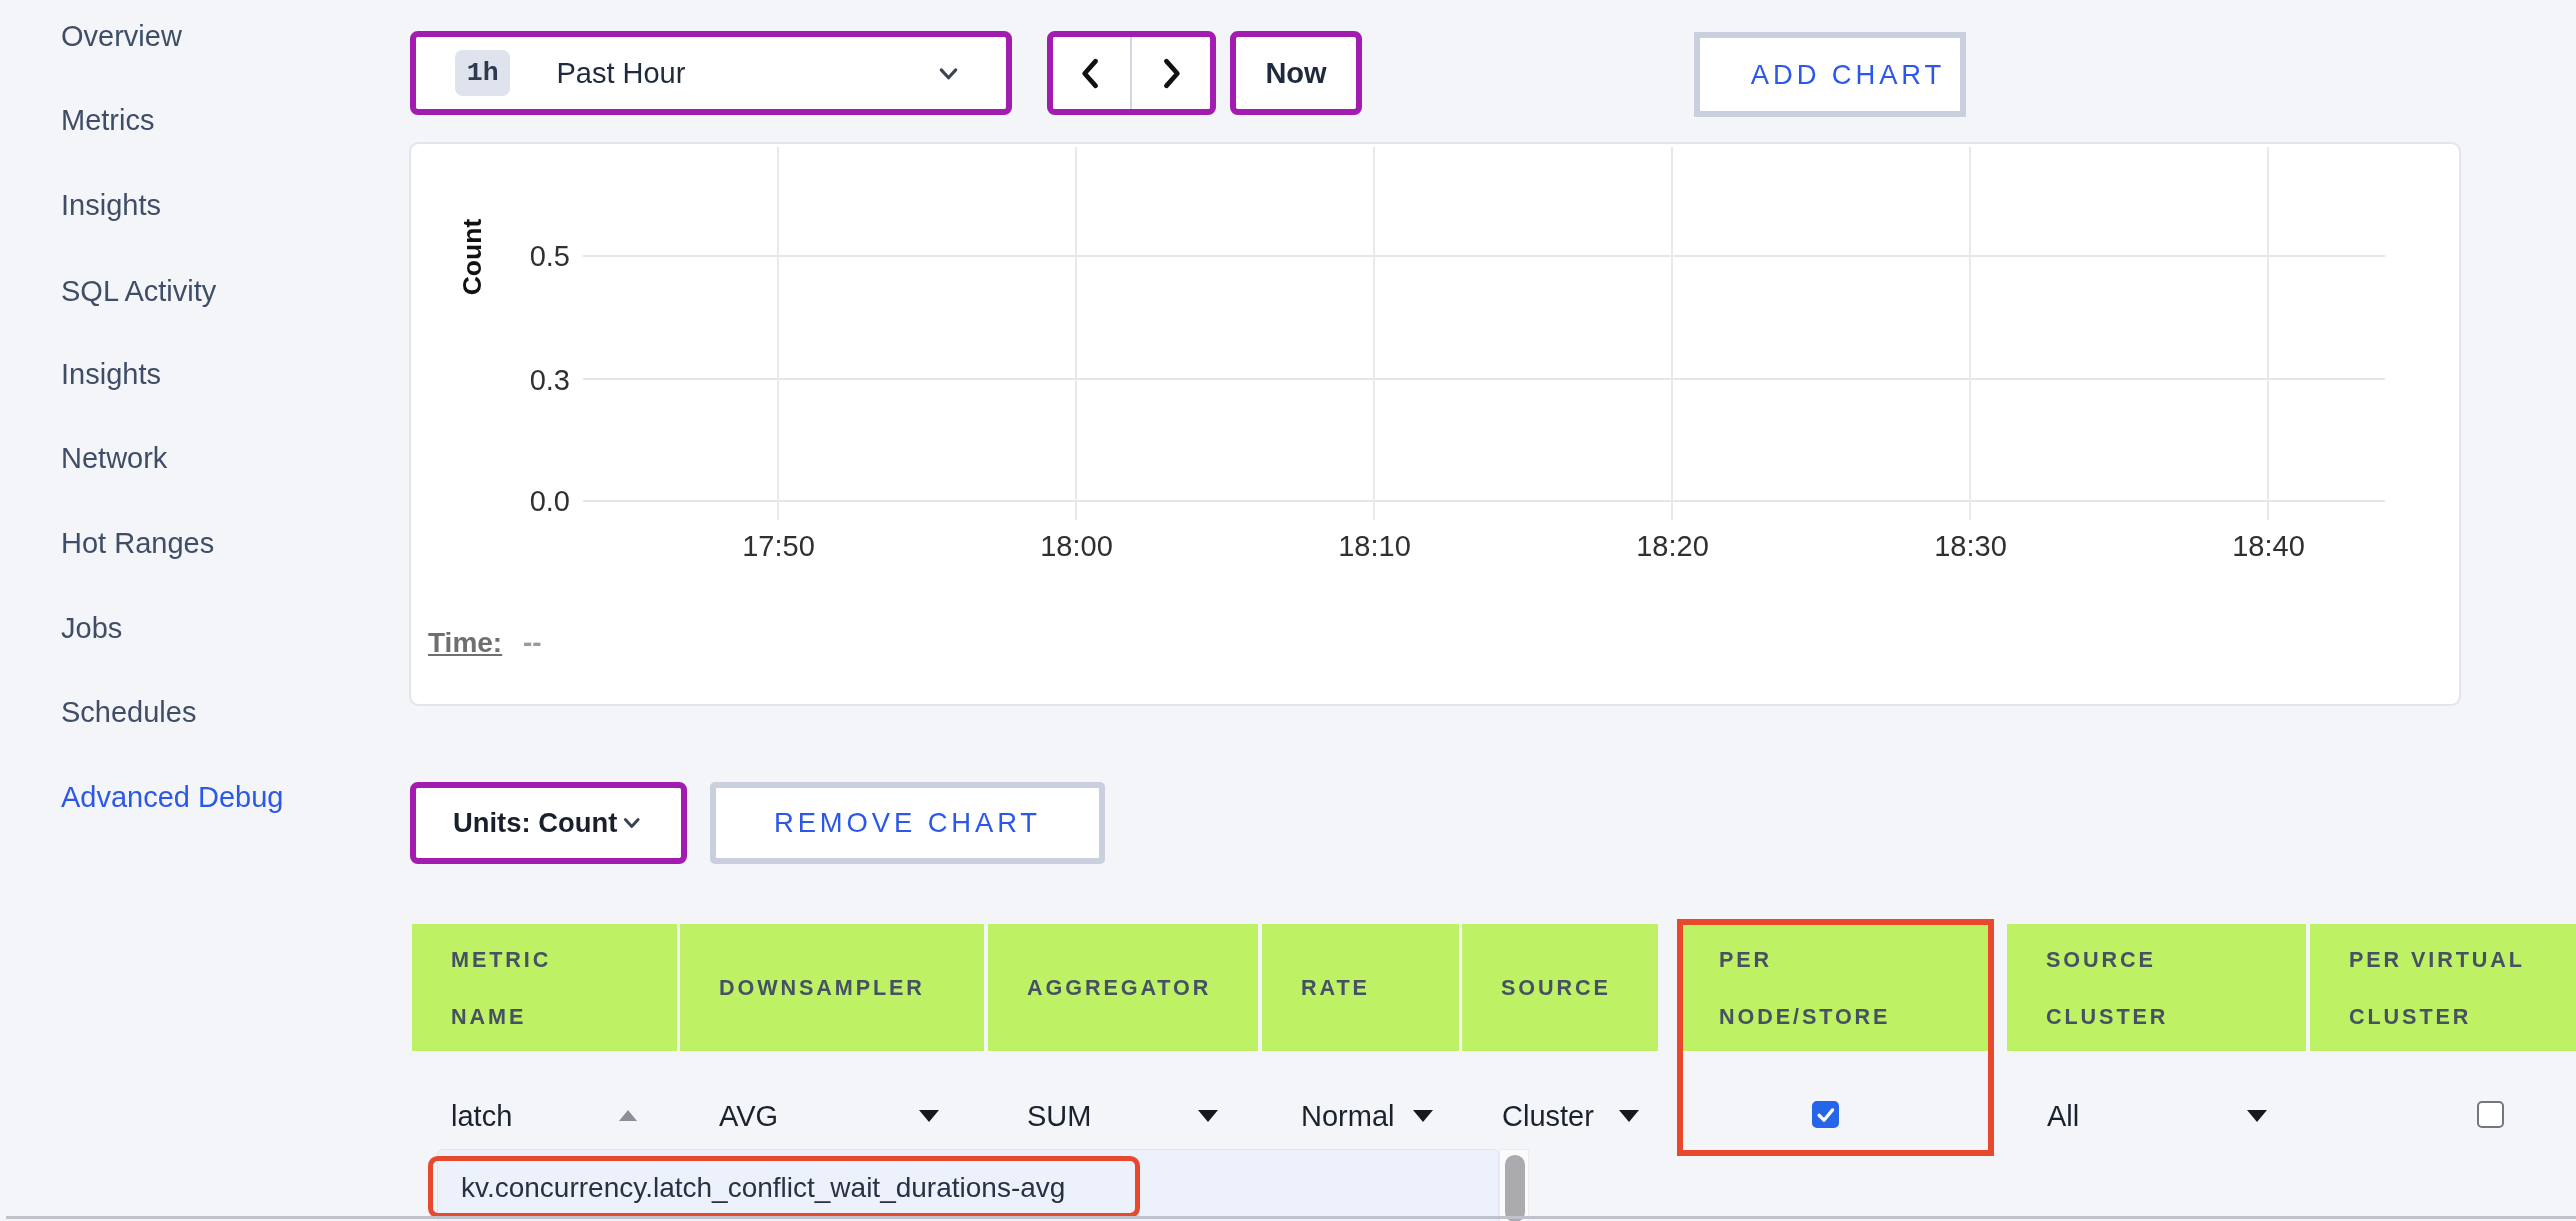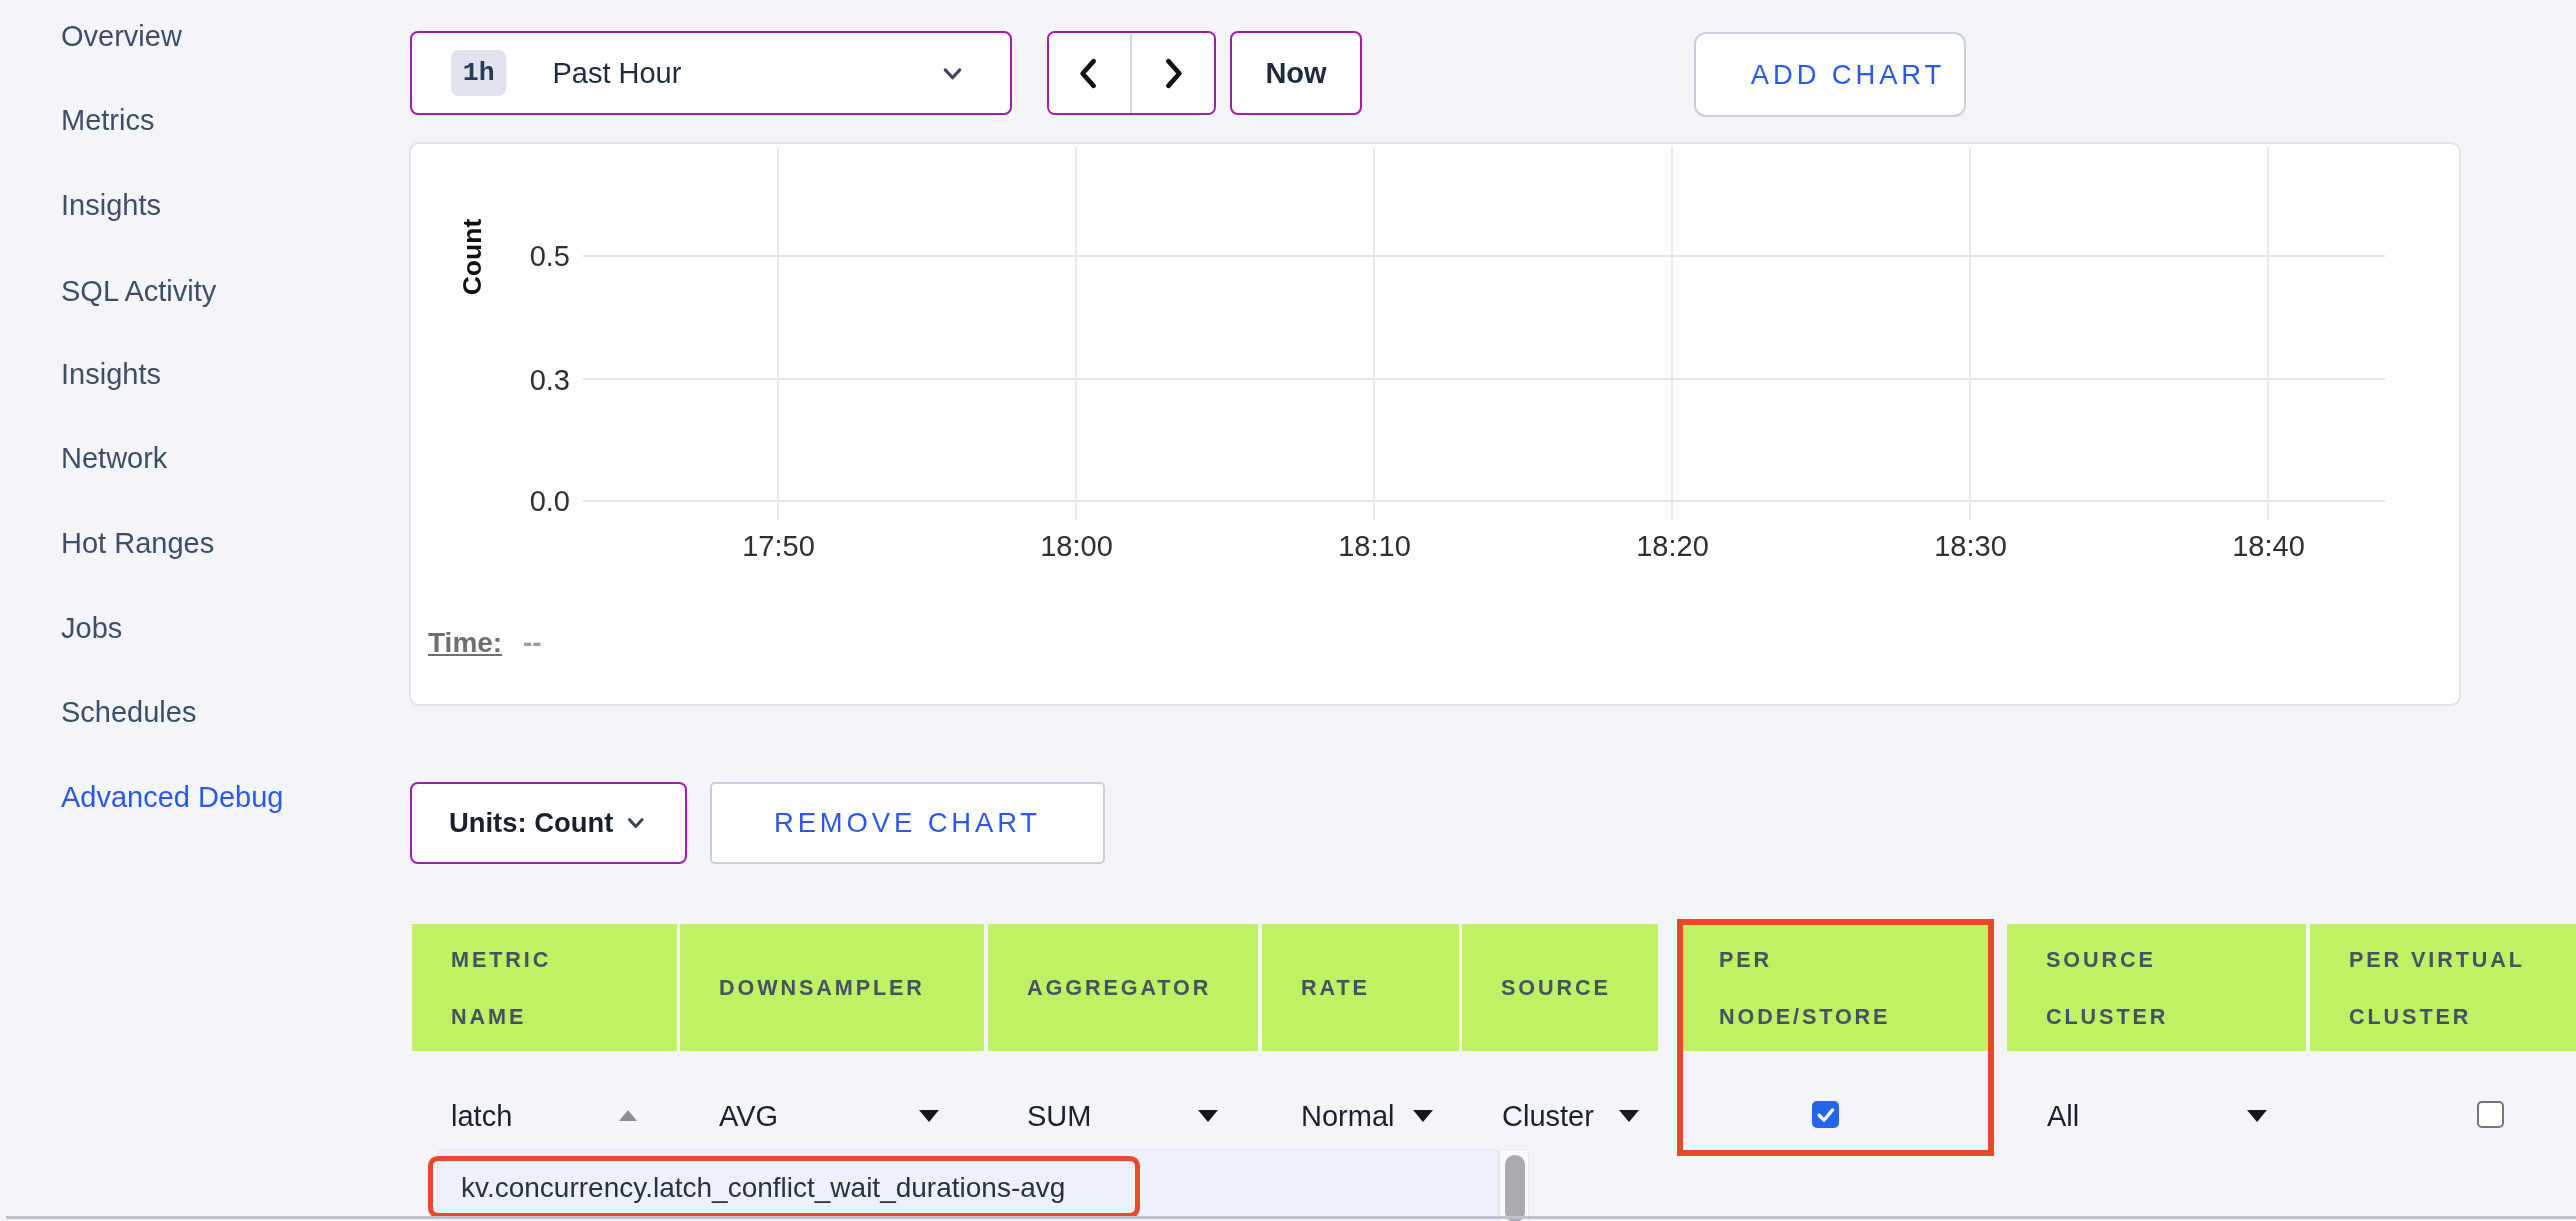--- a/index.html
+++ b/index.html
@@ -17,21 +17,21 @@
   .side-item {
     position: absolute; left: 61px;
     font-size: 29px; line-height: 41px; font-weight: 500;
     color: #3f4e66; cursor: pointer; white-space: nowrap;
   }
   .side-item.active { color: #2b58e8; }
 
   
   .btn-white {
     position: absolute; background: #fff;
-    border: 2px solid #a21caf; border-radius: 7.8px;
+    border: 6px solid #a21caf; border-radius: 7.8px;
     display: flex; align-items: center;
   }
   .time-selector { left: 410px; top: 31px; width: 602px; height: 84px; padding: 0 43px 0 39px; cursor: pointer; }
   .time-badge {
     background: #dfe3ee; color: #2c3a52; border-radius: 7.8px;
     font-weight: 700; font-size: 26.5px; padding: 7.8px 11.8px;
     font-family: "Liberation Mono", monospace;
   }
   .time-range-label { margin-left: 46px; font-size: 29px; font-weight: 400; color: #1f2b3d; }
   .time-selector .chev { margin-left: auto; }
@@ -40,21 +40,21 @@
   .nav-arrows .half {
     width: 50%; height: 100%; display: flex; align-items: center; justify-content: center;
     background: #fff; border: none; cursor: pointer;
   }
   .nav-arrows .half:first-child { border-right: 2px solid #d4d7e2; }
 
   .now-btn { left: 1230px; top: 31px; width: 132px; height: 84px; justify-content: center;
     font-size: 29px; font-weight: 600; color: #1f2b3d; cursor: pointer; }
 
   .add-chart-btn { left: 1694px; top: 32px; width: 272px; height: 85px; justify-content: center;
-    border-radius: 12px; border-color: #c9cfdd;
+    border-radius: 1px; border-color: #c9cfdd;
     font-size: 27.4px; font-weight: 500; letter-spacing: 3.9px; color: #2b58e8; cursor: pointer; padding-left: 36px; }
 
   
   .chart-panel {
     left: 409px; top: 142px; width: 2052px; height: 564px;
     background: #fff; border: 2px solid #e3e5ec; border-radius: 9.8px;
   }
   .gridline-h { position: absolute; left: 583px; width: 1802px; height: 2px; background: #e6e6e9; }
   .gridline-v { position: absolute; top: 147px; width: 2px; height: 373px; background: #e9e9ec; }
   .ytick { position: absolute; left: 472px; width: 98px; text-align: right;

